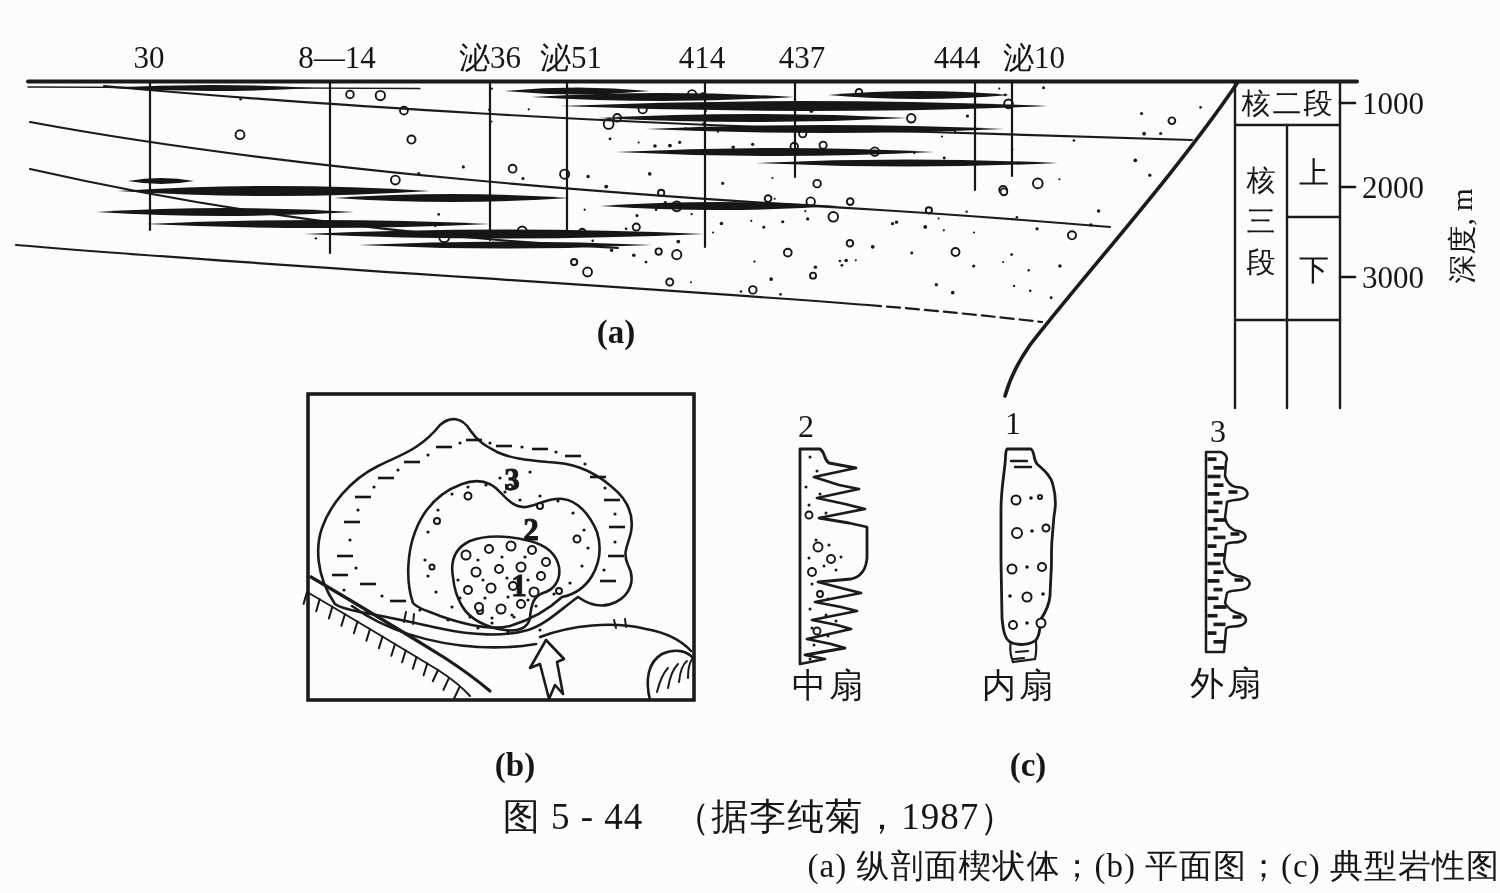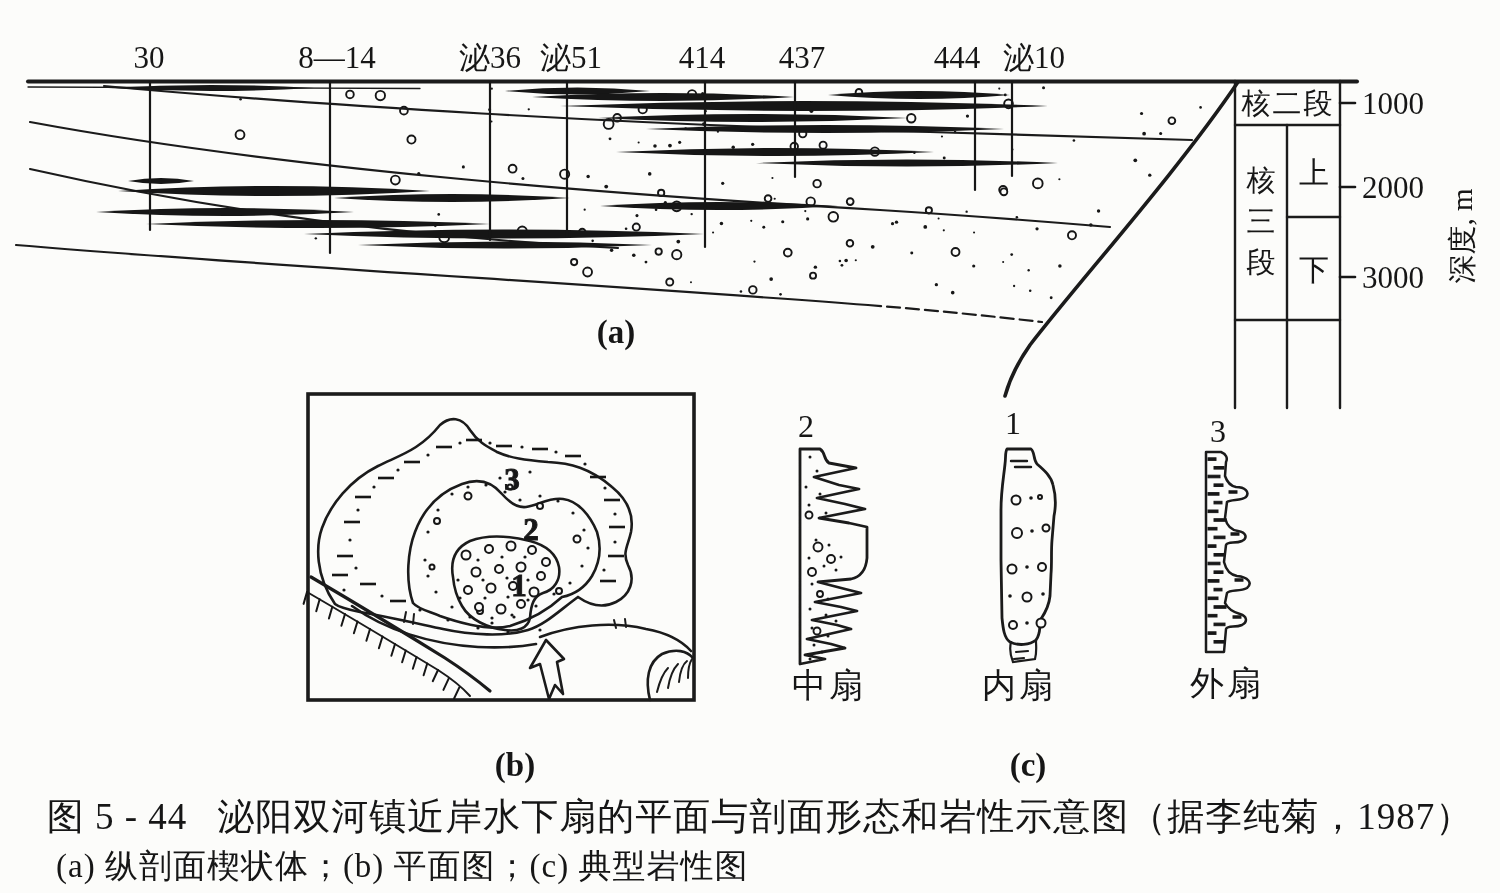--- a/index.html
+++ b/index.html
@@ -3,21 +3,21 @@
 <meta charset="utf-8">
 <style>
   html,body{margin:0;padding:0;background:#e8e8e6;}
   .page{position:relative;width:1500px;height:893px;background:#fcfcfa;overflow:hidden;
         font-family:"Liberation Serif","DejaVu Serif",serif;color:#161616;}
   svg{position:absolute;left:0;top:0;}
   svg text{fill:#161616;}
   .caption{position:absolute;left:10px;width:1500px;top:792px;display:flex;
            justify-content:center;align-items:baseline;font-size:37px;letter-spacing:1px;white-space:nowrap;}
   .caption .prefix{margin-right:30px;}
-  .subcaption{position:absolute;left:56px;width:1444px;top:844px;text-align:left;
+  .subcaption{position:absolute;left:56px;width:1444px;top:844px;text-align:right;
               font-size:33px;letter-spacing:1px;white-space:nowrap;}
 </style>
 </head>
 <body>
 
 <div class="page">
   <svg width="1500" height="893" viewBox="0 0 1500 893">
 
     <g stroke="#1b1b1b" fill="none" stroke-linecap="round">
       <g id="stipple-a" stroke="none">
@@ -491,17 +491,16 @@
         <text x="829" y="697" font-size="34" text-anchor="middle" letter-spacing="3">中扇</text>
         <text x="1019" y="697" font-size="34" text-anchor="middle" letter-spacing="3">内扇</text>
         <text x="1227" y="695" font-size="34" text-anchor="middle" letter-spacing="3">外扇</text>
         <text x="1028" y="776" font-size="33" font-weight="bold" text-anchor="middle">(c)</text>
       </g>
     </g>
   </svg>
 
   <div class="caption">
     <span class="prefix">图 5 - 44</span>
-    <span>泌阳双河镇近岸水下扇的平面与剖面形态和岩性示意图</span>
     <span>（据李纯菊，1987）</span>
   </div>
   <div class="subcaption">(a) 纵剖面楔状体；(b) 平面图；(c) 典型岩性图</div>
 </div>
 
 </body></html>

